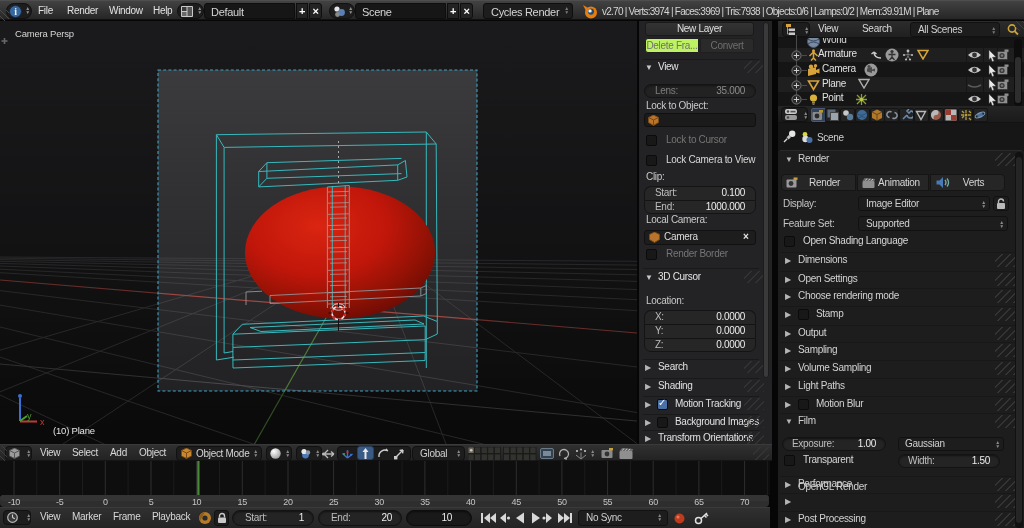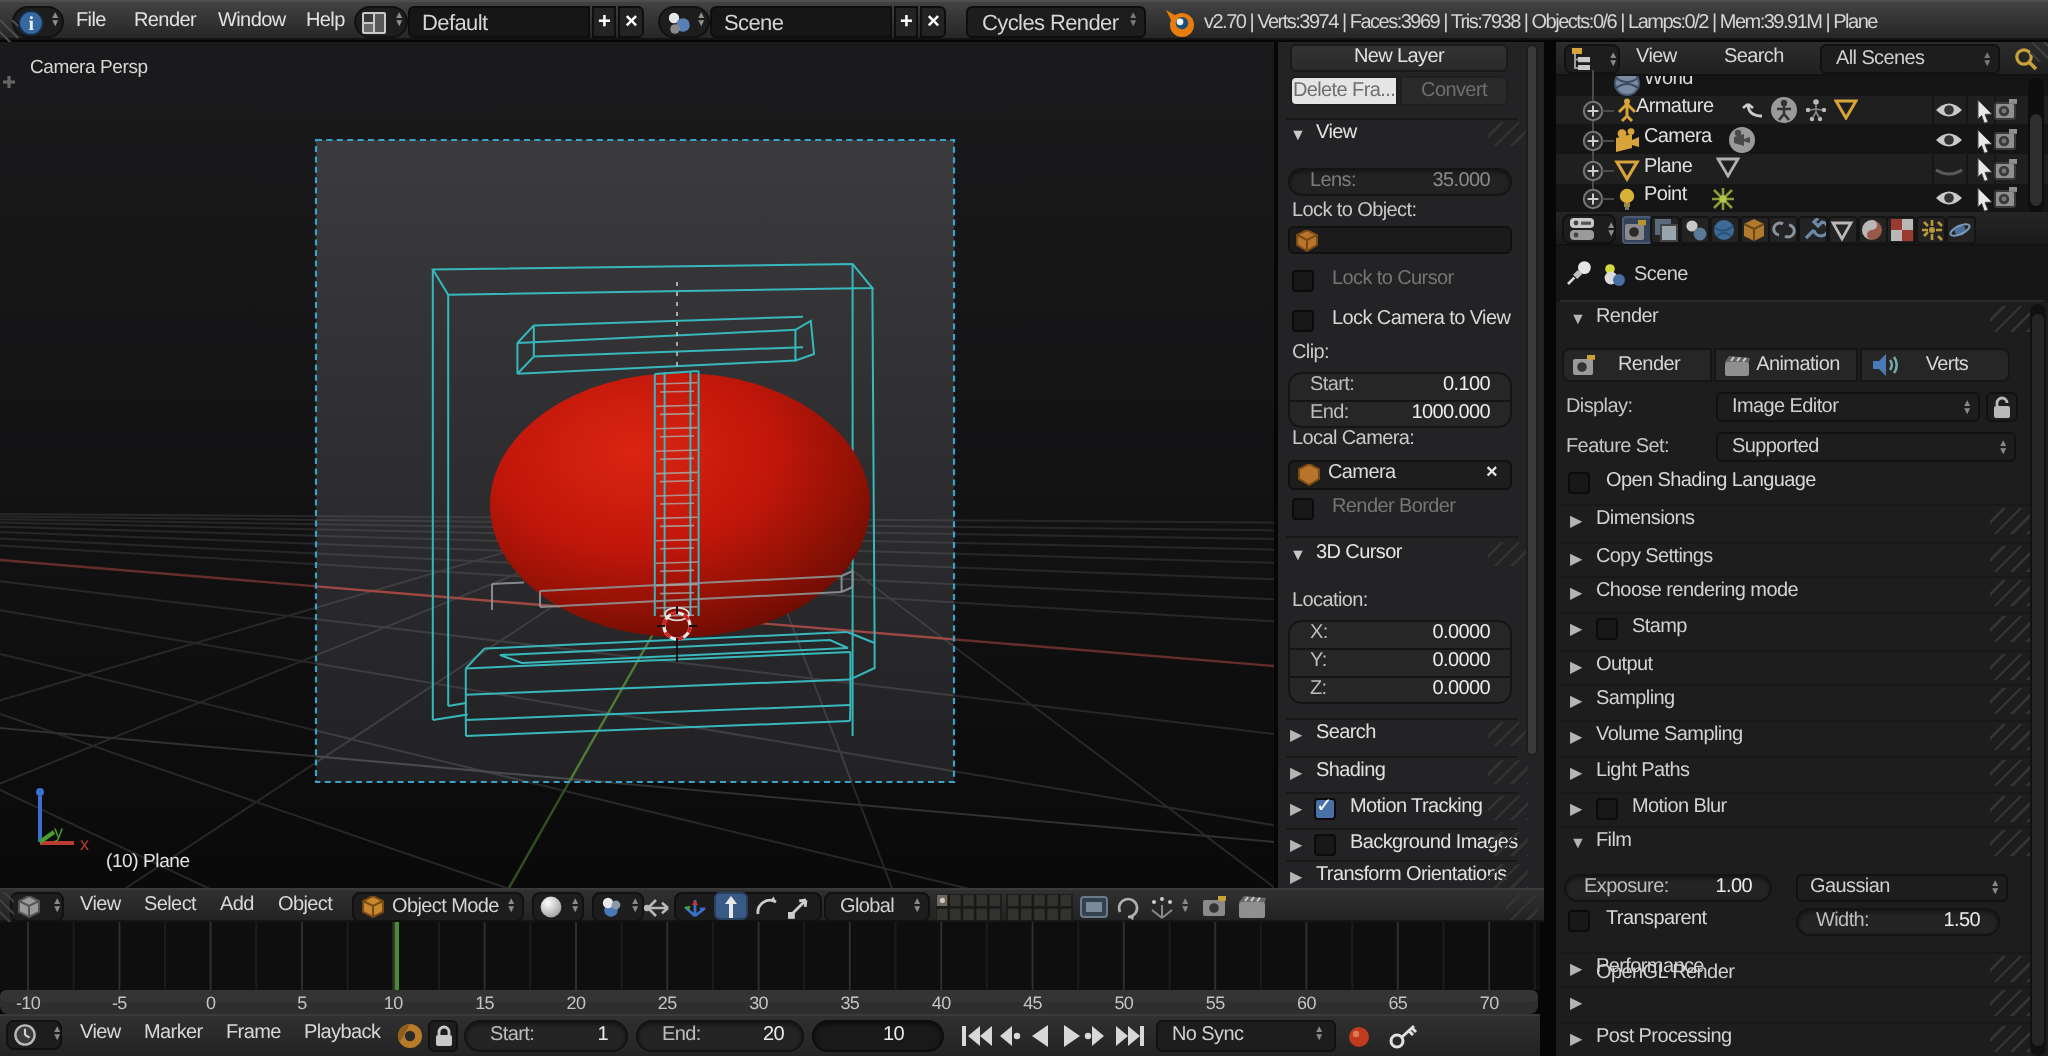--- a/index.html
+++ b/index.html
@@ -198,21 +198,21 @@
       <line x1="20" y1="377" x2="20" y2="400" stroke="#3b6fd2" stroke-width="2"></line>
       <circle cx="20" cy="375" r="2" fill="#3b6fd2"></circle>
       <line x1="20" y1="400.5" x2="37" y2="400.5" stroke="#c03a34" stroke-width="2"></line>
       <line x1="20" y1="400" x2="27" y2="395" stroke="#49a02d" stroke-width="2"></line>
       <text x="27" y="398" font-size="9" fill="#49a02d">y</text>
       <text x="40" y="404" font-size="9" fill="#c03a34">x</text>
       <text x="53" y="412.5" font-size="9.5" fill="#e4e4e4" letter-spacing="-0.2">(10) Plane</text>
     </svg>
 <div id="np" class="abs" style="left:639px;top:21px;width:133px;height:423px;background:#232325;overflow:hidden">
       <div class="abs" style="left:6px;top:1px;width:109px;height:14px;background:linear-gradient(#333,#2a2a2a);border:1px solid #1a1a1a;border-radius:3px;color:#e0e0e0;font-size:10px;text-align:center;padding-top:0px">New Layer</div>
-      <div class="abs" style="left:6px;top:17px;width:54px;height:15px;background:#e5e5e5;border:1px solid #1f1f1f;border-radius:3px 0 0 3px;color:#6f6f6f;font-size:10px;text-align:center;padding-top:1px;white-space:nowrap;overflow:hidden">Delete Fra...</div>
+      <div class="abs" style="left:6px;top:17px;width:54px;height:15px;background:#bef264;border:1px solid #1f1f1f;border-radius:3px 0 0 3px;color:#6f6f6f;font-size:10px;text-align:center;padding-top:1px;white-space:nowrap;overflow:hidden">Delete Fra...</div>
       <div class="abs" style="left:61px;top:17px;width:54px;height:15px;background:#2a2a2a;border:1px solid #1f1f1f;border-radius:0 3px 3px 0;color:#6f6f6f;font-size:10px;text-align:center;padding-top:1px">Convert</div>
       <div class="abs" style="left:4px;top:38px;width:116px;height:1px;background:#191919"></div>
       <div class="abs" style="left:6px;top:42px;width:10px;font-size:8px;color:#c8c8c8">▼</div>
       <div class="abs" style="left:19px;top:40px;font-size:10px;color:#e4e4e4">View</div>
       <div class="abs" style="right:8px;top:40px;width:20px;height:12px;background:repeating-linear-gradient(135deg,transparent 0 4.5px,#323232 4.5px 5.8px)"></div>
       <div class="abs" style="left:5px;top:63px;width:112px;height:14px;background:#222;border:1px solid #141414;border-radius:7px;box-shadow:inset 0 1px 2px rgba(0,0,0,.4)"></div>
       <div class="abs" style="left:16px;top:64px;font-size:10px;color:#7d7d7d">Lens:</div>
       <div class="abs" style="left:60px;top:64px;width:46px;font-size:10px;color:#8a8a8a;text-align:right">35.000</div>
       <div class="abs" style="left:7px;top:79px;font-size:10px;color:#c9c9c9">Lock to Object:</div>
       <div class="abs" style="left:5px;top:92px;width:112px;height:14px;background:#1b1b1b;border:1px solid #101010;border-radius:3px"></div>
@@ -790,21 +790,21 @@
       <div class="abs" style="left:88px;top:197px;font-size:10px;color:#d0d0d0">Supported</div>
       <div class="abs" style="left:220px;top:199px;width:7px;color:#8a8a8a;font-size:5px;line-height:4px;text-align:center">▲<br>▼</div>
       <div class="abs" style="left:6px;top:215px;width:11px;height:11px;background:#181818;border:1px solid #0b0b0b;border-radius:2px"></div>
       <div class="abs" style="left:25px;top:214px;font-size:10px;color:#d8d8d8">Open Shading Language</div>
       <div class="abs" style="left:2px;top:231px;width:242px;height:1px;background:#181818"></div>
       <div class="abs" style="left:7px;top:235px;width:10px;font-size:8px;color:#b5b5b5">▶</div>
       <div class="abs" style="left:20px;top:233px;font-size:10px;color:#d2d2d2;white-space:nowrap">Dimensions</div>
       <div class="abs" style="right:5px;top:233px;width:24px;height:13px;background:repeating-linear-gradient(135deg,transparent 0 4.5px,#343434 4.5px 5.8px)"></div>
       <div class="abs" style="left:2px;top:250px;width:242px;height:1px;background:#181818"></div>
       <div class="abs" style="left:7px;top:254px;width:10px;font-size:8px;color:#b5b5b5">▶</div>
-      <div class="abs" style="left:20px;top:252px;font-size:10px;color:#d2d2d2;white-space:nowrap">Copy Settings</div>
+      <div class="abs" style="left:20px;top:252px;font-size:10px;color:#d2d2d2;white-space:nowrap">Open Settings</div>
       <div class="abs" style="right:5px;top:252px;width:24px;height:13px;background:repeating-linear-gradient(135deg,transparent 0 4.5px,#343434 4.5px 5.8px)"></div>
       <div class="abs" style="left:2px;top:267px;width:242px;height:1px;background:#181818"></div>
       <div class="abs" style="left:7px;top:271px;width:10px;font-size:8px;color:#b5b5b5">▶</div>
       <div class="abs" style="left:20px;top:269px;font-size:10px;color:#d2d2d2;white-space:nowrap">Choose rendering mode</div>
       <div class="abs" style="right:5px;top:269px;width:24px;height:13px;background:repeating-linear-gradient(135deg,transparent 0 4.5px,#343434 4.5px 5.8px)"></div>
       <div class="abs" style="left:2px;top:285px;width:242px;height:1px;background:#181818"></div>
       <div class="abs" style="left:7px;top:289px;width:10px;font-size:8px;color:#b5b5b5">▶</div>
       <div class="abs" style="left:20px;top:288px;width:11px;height:11px;background:#181818;border:1px solid #0b0b0b;border-radius:2px"></div>
       <div class="abs" style="left:38px;top:287px;font-size:10px;color:#d2d2d2;white-space:nowrap">Stamp</div>
       <div class="abs" style="right:5px;top:287px;width:24px;height:13px;background:repeating-linear-gradient(135deg,transparent 0 4.5px,#343434 4.5px 5.8px)"></div>

